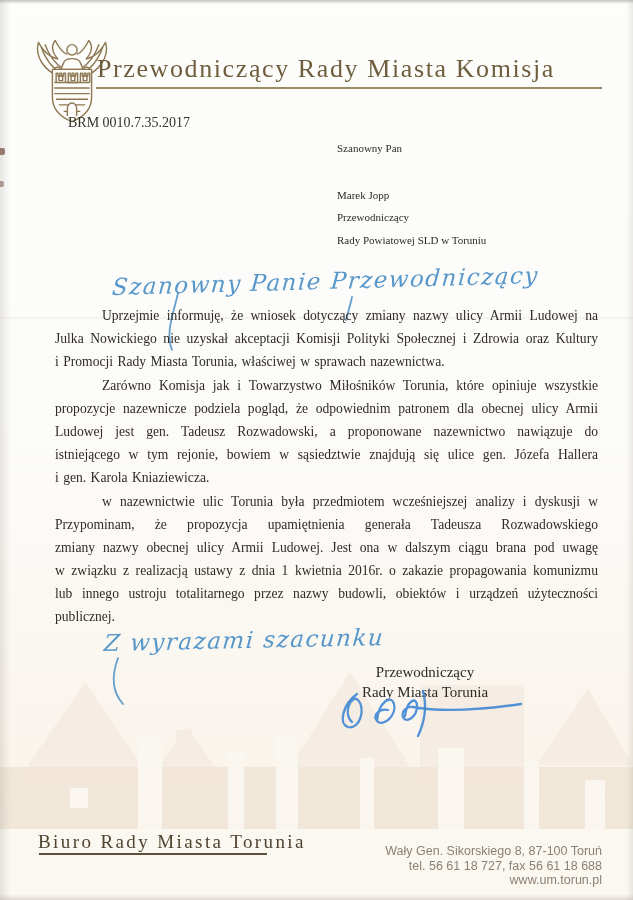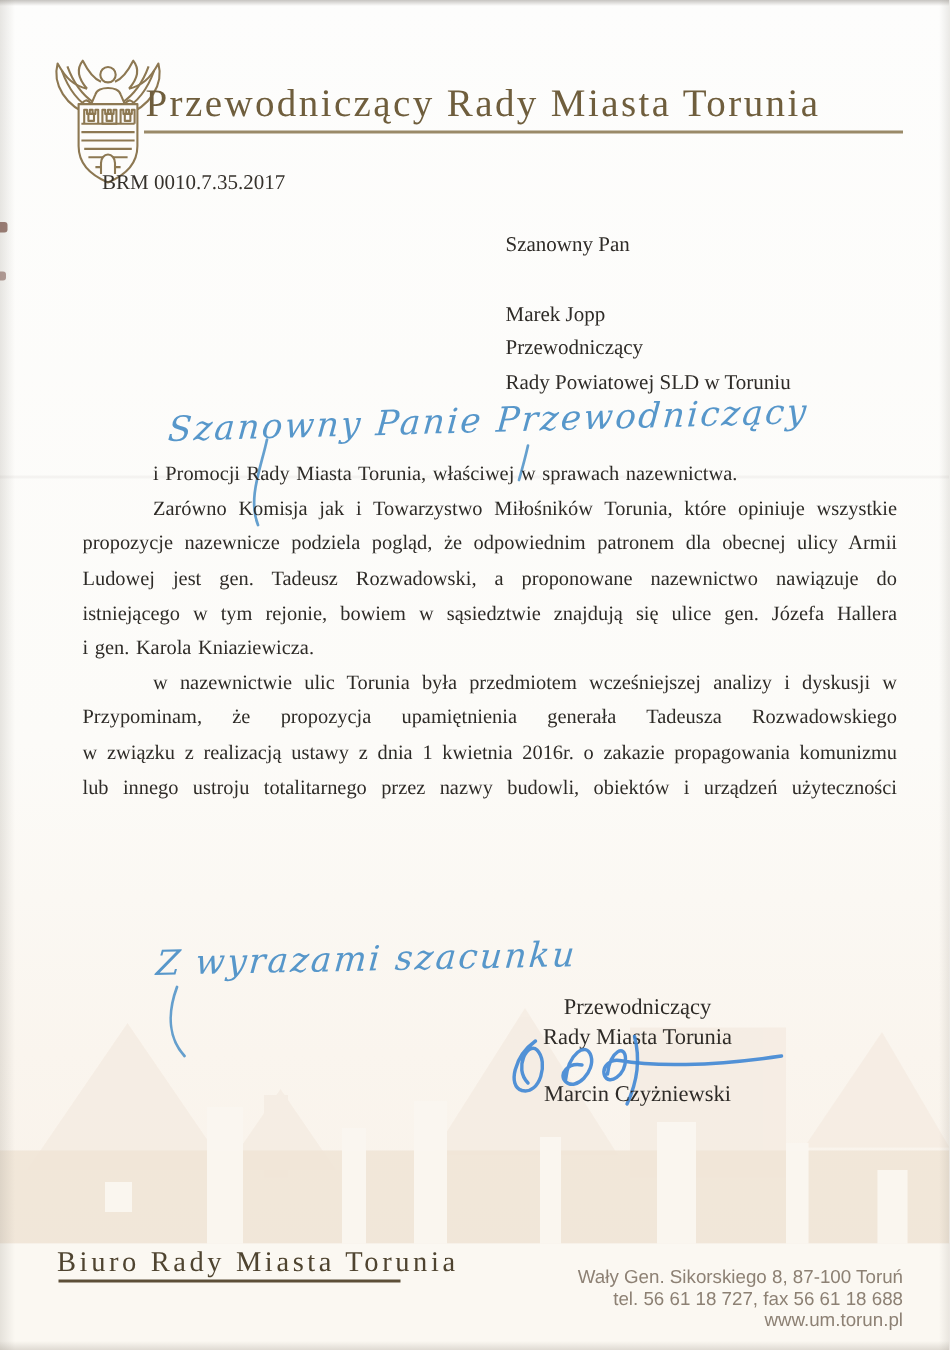--- a/index.html
+++ b/index.html
@@ -43,21 +43,21 @@
   .header-title{
     position:absolute;left:97px;top:54px;width:520px;
     font-size:26px;letter-spacing:1.6px;color:var(--brand-brown);
     white-space:nowrap;font-weight:500;
   }
   .header-rule{position:absolute;left:96px;top:87px;width:506px;height:2px;background:#9a8a68;}
   .header-date{position:absolute;left:335px;top:90px;font-size:15.5px;color:#35312b;}
   .header-ref{position:absolute;left:68px;top:115px;font-size:14px;color:#35312b;}
 
   
-  .recipient{position:absolute;left:337px;top:153px;color:var(--text-dark);font-size:14px;line-height:22.5px;}
+  .recipient{position:absolute;left:337px;top:137px;color:var(--text-dark);font-size:11px;line-height:22.5px;}
   .recipient .salutation{margin-bottom:24px;}
 
   
   .handwriting{
     position:absolute;color:var(--ink-blue);
     font-family:"DejaVu Serif", serif;font-style:italic;
     white-space:nowrap;opacity:.92;
   }
   .hw-greeting{left:112px;top:268px;font-size:23px;letter-spacing:1.5px;transform:rotate(-1.6deg) skewX(-6deg);}
   .hw-closing{left:104px;top:627px;font-size:23px;letter-spacing:1.5px;transform:rotate(-1.2deg) skewX(-6deg);}
@@ -152,71 +152,74 @@
       <rect x="31" y="41" width="4" height="5"></rect>
       <rect x="44" y="41" width="4" height="5"></rect>
       <rect x="57" y="41" width="4" height="5"></rect>
 
       <path d="M26,48 h38 M26,54 h38 M26,60 h38 M28,66 h34 M31,72 h28 M36,79 h18"></path>
 
       <path d="M40,84 v-8 a5,6 0 0 1 10,0 v8" fill="#fdfcfa"></path>
     </g>
   </svg>
 
-  <div class="header-title">Przewodniczący Rady Miasta Torunia</div>
+  <div class="header-title">Przewodniczący Rady Miasta Komisja</div>
   <div class="header-rule"></div>
   <div class="header-ref">BRM 0010.7.35.2017</div>
 
   <div class="recipient">
     <div class="salutation">Szanowny Pan</div>
     <div>Marek Jopp</div>
     <div>Przewodniczący</div>
     <div>Rady Powiatowej SLD w Toruniu</div>
   </div>
 
   <div class="handwriting hw-greeting">Szanowny Panie Przewodniczący</div>
 
   <svg class="ink-overlay" viewBox="0 0 633 900">
     <path d="M178,293 C174,312 165,332 172,350"></path>
     <path d="M352,297 C350,306 348,313 346,320"></path>
     <path d="M118,658 C111,677 113,693 123,704"></path>
   </svg>
 
   <div class="body-text">
     <div class="para">
+        <div class="line">Uprzejmie informuję, że wniosek dotyczący zmiany nazwy ulicy Armii Ludowej na</div>
+        <div class="line">Julka Nowickiego nie uzyskał akceptacji Komisji Polityki Społecznej i Zdrowia oraz Kultury</div>
         <div class="line last">i Promocji Rady Miasta Torunia, właściwej w sprawach nazewnictwa.</div>
       </div>
     <div class="para">
         <div class="line">Zarówno Komisja jak i Towarzystwo Miłośników Torunia, które opiniuje wszystkie</div>
         <div class="line">propozycje nazewnicze podziela pogląd, że odpowiednim patronem dla obecnej ulicy Armii</div>
         <div class="line">Ludowej jest gen. Tadeusz Rozwadowski, a proponowane nazewnictwo nawiązuje do</div>
         <div class="line">istniejącego w tym rejonie, bowiem w sąsiedztwie znajdują się ulice gen. Józefa Hallera</div>
         <div class="line last">i gen. Karola Kniaziewicza.</div>
       </div>
     <div class="para">
         <div class="line">w nazewnictwie ulic Torunia była przedmiotem wcześniejszej analizy i dyskusji w kontekście</div>
         <div class="line">Przypominam, że propozycja upamiętnienia generała Tadeusza Rozwadowskiego</div>
+        <div class="line">zmiany nazwy obecnej ulicy Armii Ludowej. Jest ona w dalszym ciągu brana pod uwagę</div>
         <div class="line">w związku z realizacją ustawy z dnia 1 kwietnia 2016r. o zakazie propagowania komunizmu</div>
         <div class="line">lub innego ustroju totalitarnego przez nazwy budowli, obiektów i urządzeń użyteczności</div>
+        <div class="line last">publicznej.</div>
       </div>
   </div>
 
   <div class="handwriting hw-closing">Z wyrazami szacunku</div>
 
   <div class="sig-block">
     <div>Przewodniczący</div>
     <div>Rady Miasta Torunia</div>
   </div>
   <svg class="sig-scribble" viewBox="0 0 200 62">
     <path d="M24,10 C10,20 5,40 15,43 C27,46 33,24 25,16 C19,10 9,28 19,38"></path>
     <path d="M44,36 C46,18 58,10 61,20 C64,30 51,44 44,37 C39,32 46,24 55,26"></path>
     <path d="M72,32 C74,16 84,12 84,22 C84,33 73,40 70,33 C68,27 74,22 80,23 C102,27 140,27 188,20"></path>
     <path d="M90,7 C94,22 92,37 85,52"></path>
   </svg>
-  <div class="sig-name">Marcin Czyżniewski</div>
 
   <div class="footer-office">Biuro Rady Miasta Torunia</div>
   <div class="footer-rule"></div>
   <div class="footer-contact">
     <div>Wały Gen. Sikorskiego 8, 87-100 Toruń</div>
     <div>tel. 56 61 18 727, fax 56 61 18 688</div>
     <div>www.um.torun.pl</div>
   </div>
 
 </div>

